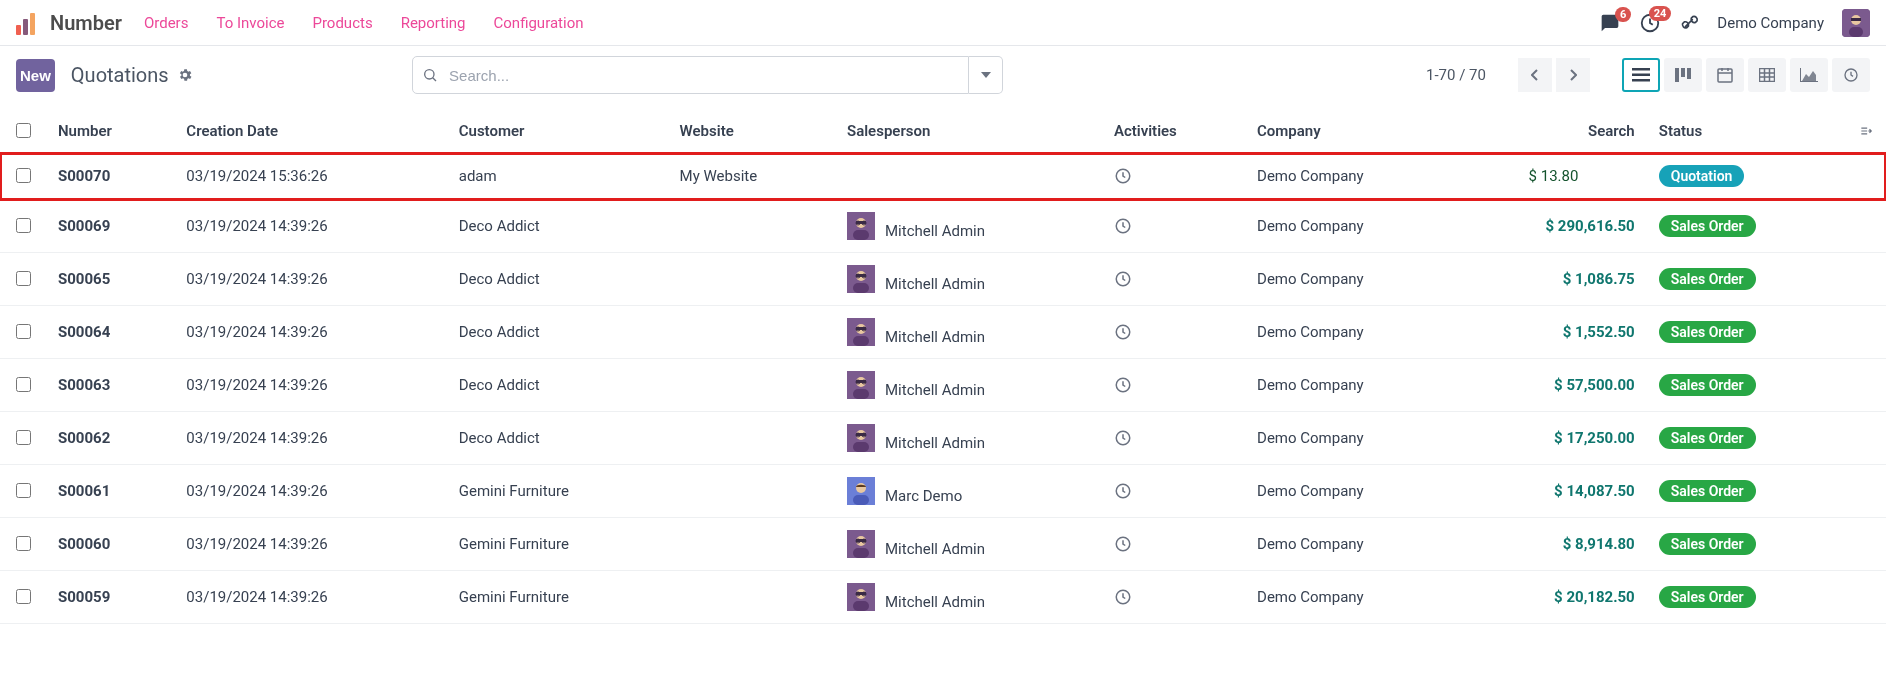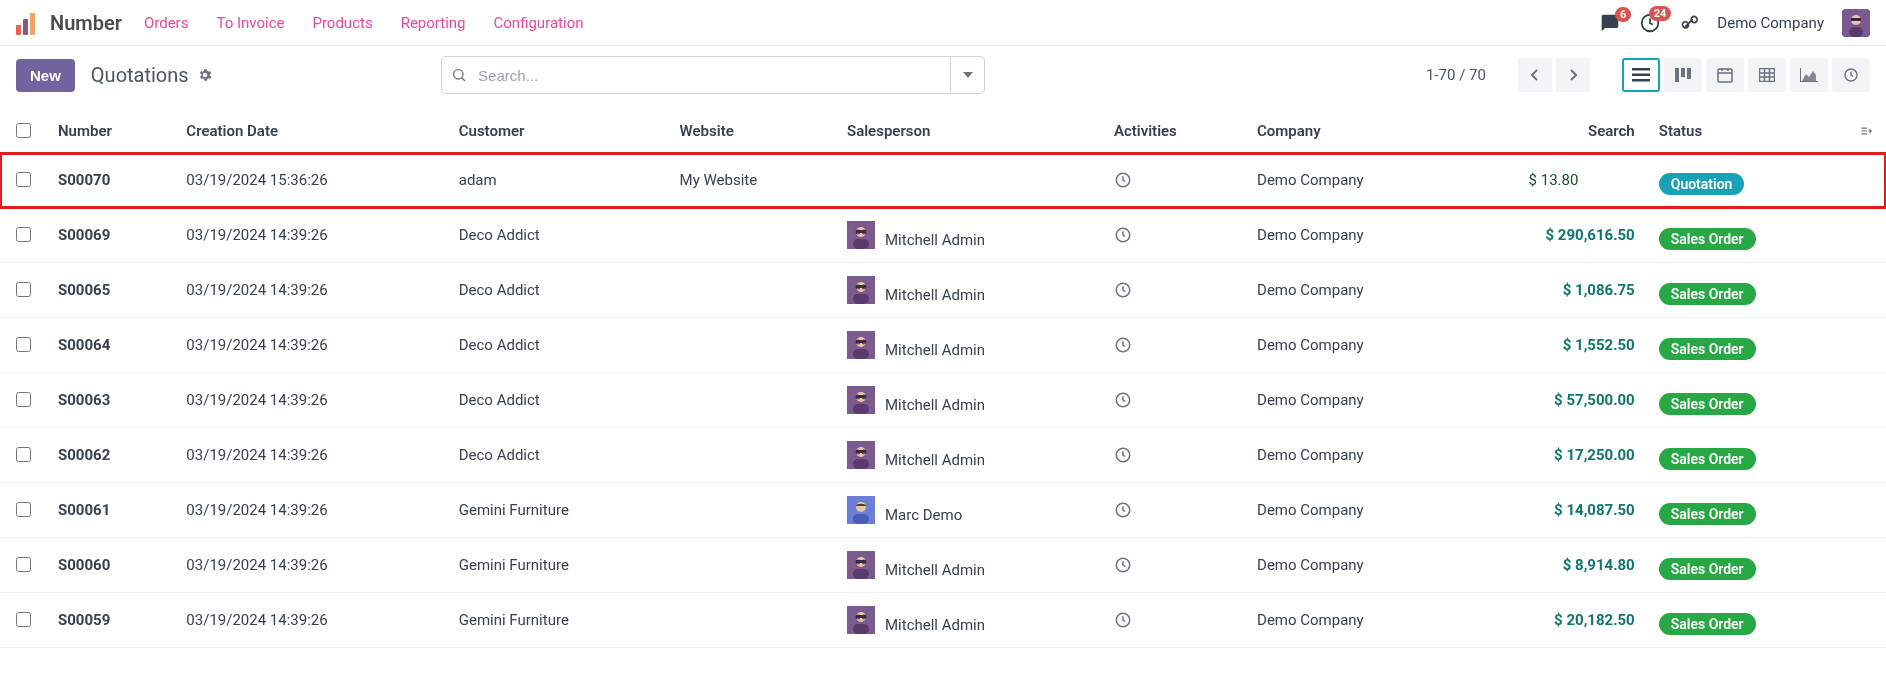--- a/index.html
+++ b/index.html
@@ -14,24 +14,24 @@
   .app-name { font-size:20px; font-weight:600; color:#4c4c4c; margin-right:22px; }
   .nav-links { display:flex; gap:28px; }
   .nav-link { color:#ec4899; cursor:pointer;text-align:center; }
   .nav-right { margin-left:auto; display:flex; align-items:center; gap:18px; }
   .icon-btn { position:relative; cursor:pointer; color:#4b5563; display:flex; align-items:center; }
   .badge { position:absolute; top:-6px; right:-10px; background:#d9534f; color:#fff; font-size:11px; font-weight:700; padding:1px 5px; border-radius:9px; line-height:13px; }
   .company-name { color:#374151; }
   .avatar { width:28px; height:28px; border-radius:4px; background:#7b5a8e; display:flex; align-items:center; justify-content:center; overflow:hidden; }
   
   .controlbar { display:flex; align-items:center; padding:10px 16px 16px 16px; gap:16px; }
-  .new-btn { background:#71639e; color:#fff; border:none; padding:8px 14px; font-size:15px; font-weight:600; border-radius:4px; cursor:pointer; }
+  .new-btn { background:#71639e; color:#fff; border:none; padding:8px 4px; font-size:15px; font-weight:600; border-radius:4px; cursor:pointer; }
   .breadcrumb { font-size:20px; color:#4b5563; display:flex; align-items:center; gap:8px; }
   .gear { color:#6b7280; cursor:pointer; font-size:14px; }
-  .search-wrap { margin:0 auto; position:relative; display:flex; align-items:center; width:544px; }
+  .search-wrap { margin:0 auto; position:relative; display:flex; align-items:center; width:591px; }
   .search-input { flex:1; height:38px; border:1px solid #d1d5db; border-radius:5px 0 0 5px; padding:0 12px 0 36px; font-size:15px; outline:none; color:#374151; }
   .search-input::placeholder { color:#9ca3af; }
   .search-icon { position:absolute; left:10px; top:50%; transform:translateY(-50%); color:#6b7280; }
   .search-toggle { height:38px; width:34px; border:1px solid #d1d5db; border-left:none; border-radius:0 5px 5px 0; background:#fff; cursor:pointer; display:flex; align-items:center; justify-content:center; color:#6b7280; }
   .right-controls { margin-left:auto; display:flex; align-items:center; gap:32px; }
   .pager { color:#4b5563; }
   .pager-btns { display:flex; }
   .sq-btn { width:34px; height:34px; border:1px solid transparent; background:#f3f4f6; display:flex; align-items:center; justify-content:center; color:#6b7280; cursor:pointer; }
   .sq-btn + .sq-btn { margin-left:4px; }
   .view-switcher { display:flex; gap:4px; }
@@ -44,21 +44,21 @@
   .chk { width:40px; text-align:center; }
   .chk input { width:15px; height:15px; }
   .num-col { font-weight:700; color:#374151; }
   .sp-cell { display:flex; align-items:flex-end; gap:10px; }
   .sp-avatar { width:28px; height:28px; border-radius:4px; display:flex; align-items:center; justify-content:center; color:#fff; font-size:12px; font-weight:700; }
   .sp1 { background:#7b5a8e; }
   .sp2 { background:#6b7fd7; }
   .act-icon { color:#6b7280; }
   .total-cell { text-align:right; font-weight:700; color:#0f766e; }
   .total-plain { color:#14532d; font-weight:400; text-align:center; }
-  .status-pill { display:inline-block; padding:3px 12px; border-radius:999px; color:#fff; font-weight:600; font-size:14px;margin-top:8px; }
+  .status-pill { display:inline-block; padding:3px 12px; border-radius:999px; color:#fff; font-weight:600; font-size:14px; }
   .pill-quot { background:#17a2b8; }
   .pill-order { background:#28a745; }
   .row-highlight { outline:3px solid #e11d1d; outline-offset:-2px; }
   th.total-h { text-align:right; }
   .expand-col { width:30px; text-align:center; color:#6b7280; cursor:pointer; }
   svg { display:block; }
 </style>
 </head>
 <body>
 

